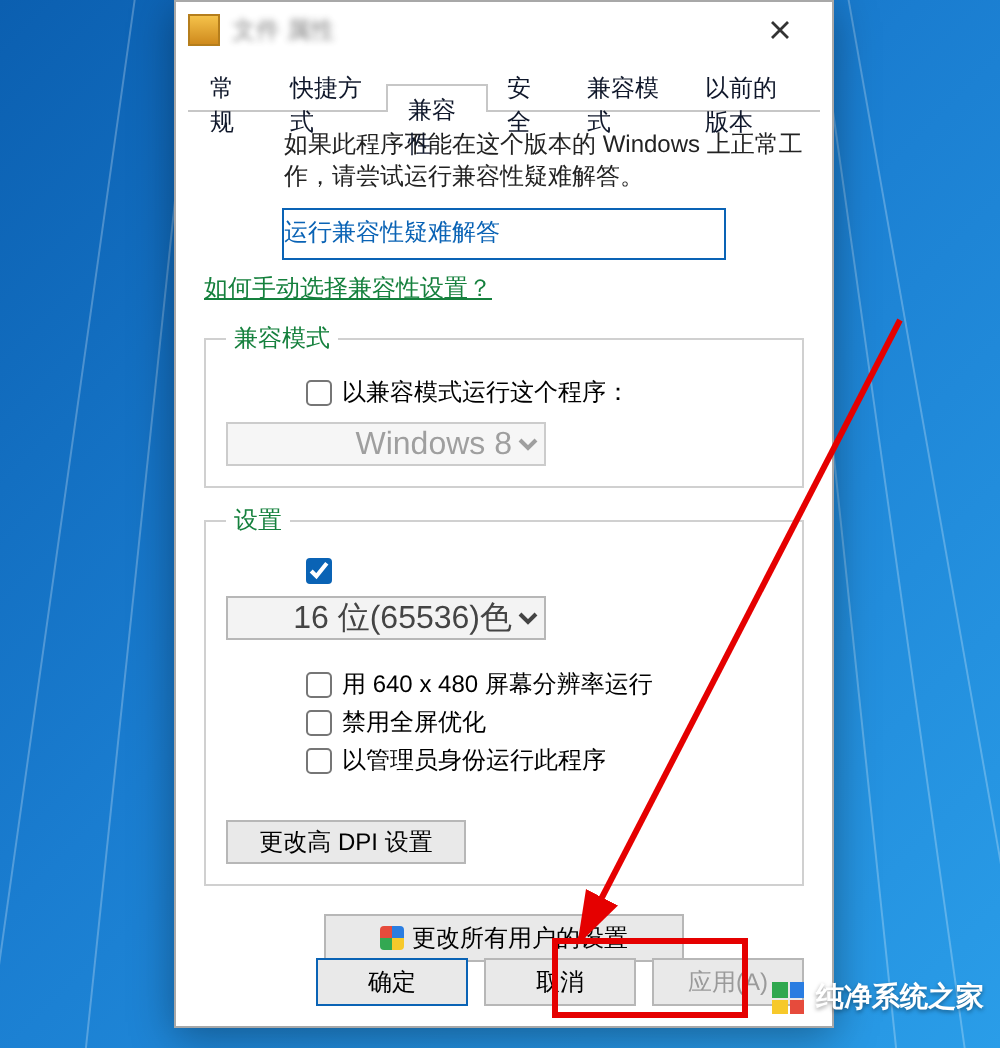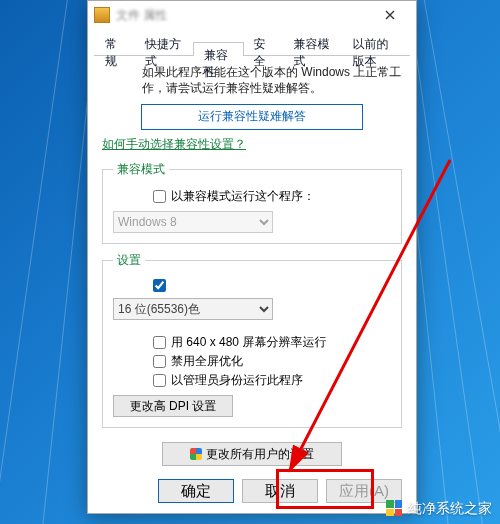--- a/index.html
+++ b/index.html
@@ -19,42 +19,42 @@
   .titlebar .spacer{flex:1;}
   .closebtn{width:40px;height:28px;display:flex;align-items:center;justify-content:center;}
   .closebtn svg{width:10px;height:10px;stroke:#333;stroke-width:1.4;}
 
   .tabs{display:flex;height:24px;margin:2px 6px 0 6px;position:relative;border-bottom:1px solid #c7c7c7;}
   .tab{padding:4px 10px 3px;font-size:12px;color:#0f172a;border:1px solid transparent;border-bottom:none;margin-right:-1px;cursor:default;}
   .tab.active{border-color:#c7c7c7;background:#fff;position:relative;top:1px;margin-top:10px;}
 
   .body{padding:8px 14px 0 14px;}
   .intro{font-size:12px;line-height:16px;color:#222;margin-left:40px;}
-  .ts-btn{display:block;margin:8px auto 6px auto;width:220px;height:24px;border:1px solid #0a63b5;color:#0a63b5;background:#fff;font-size:12px;text-align:center;line-height:22px;}
+  .ts-btn{display:block;margin:8px auto 6px auto;width:220px;height:24px;border:1px solid #0a63b5;color:#0a63b5;background:#fff;font-size:12px;line-height:22px;}
   .link{color:#15803d;font-size:12px;text-decoration:underline;cursor:pointer;}
 
   fieldset{border:1px solid #d0d0d0;margin:8px 0 0 0;padding:8px 10px 10px 10px;}
   legend{font-size:12px;padding:0 4px;color:#15803d;}
   label{font-size:12px;display:flex;align-items:center;gap:5px;margin:2px 0;padding-left:40px;}
   input[type=checkbox]{width:13px;height:13px;margin:0;accent-color:#0a63b5;}
-  select{width:160px;height:22px;font-size:12px;margin-top:4px;background:#f3f3f3;border:1px solid #b7b7b7;color:#444;}
+  select{width:160px;height:22px;font-size:16px;margin-top:4px;background:#f3f3f3;border:1px solid #b7b7b7;color:#444;text-align:right;}
   select:disabled{color:#777;}
-  .dpi-btn{margin-top:4px;width:120px;height:22px;font-size:12px;border:1px solid #b7b7b7;background:#e9e9e9;}
+  .dpi-btn{margin-top:19px;width:120px;height:22px;font-size:12px;border:1px solid #b7b7b7;background:#e9e9e9;}
   .allusers{display:block;margin:14px auto 0 auto;width:180px;height:24px;font-size:12px;border:1px solid #b7b7b7;background:#e9e9e9;}
   .allusers .shield{display:inline-block;width:12px;height:12px;vertical-align:-2px;margin-right:4px;background:conic-gradient(#2a7de1 0 25%,#f7c92a 0 50%,#33a852 0 75%,#e64b3c 0);border-radius:2px;}
 
   .btnrow{position:absolute;left:0;right:0;bottom:10px;display:flex;justify-content:flex-end;gap:8px;padding:0 14px;}
-  .btn{width:76px;height:24px;font-size:15px;border:1px solid #b7b7b7;background:#e9e9e9;}
+  .btn{width:76px;height:24px;font-size:12px;border:1px solid #b7b7b7;background:#e9e9e9;}
   .btn.default{border-color:#0a63b5;}
   .btn:disabled{color:#9a9a9a;}
   .hi{position:absolute;border:3px solid #e50000;pointer-events:none;}
   .hi-ok{left:188px;bottom:4px;width:92px;height:34px;}
   .arrow{position:absolute;pointer-events:none;}
 
-  .wm{position:absolute;right:8px;bottom:6px;display:flex;gap:6px;color:#fff;font-size:14px;font-weight:400;text-shadow:0 1px 2px rgba(0,0,0,.4);}
+  .wm{position:absolute;right:8px;bottom:16px;display:flex;align-items:center;gap:6px;color:#fff;font-size:14px;font-weight:700;text-shadow:0 1px 2px rgba(0,0,0,.4);}
   .wm .logo{width:16px;height:16px;display:grid;grid-template-columns:1fr 1fr;grid-template-rows:1fr 1fr;gap:1px;}
   .wm .logo i{display:block;}
   .wm .logo i:nth-child(1){background:#2fa84f;}
   .wm .logo i:nth-child(2){background:#2a7de1;}
   .wm .logo i:nth-child(3){background:#f7c92a;}
   .wm .logo i:nth-child(4){background:#e64b3c;}
 </style>
 </head>
 <body>
 

